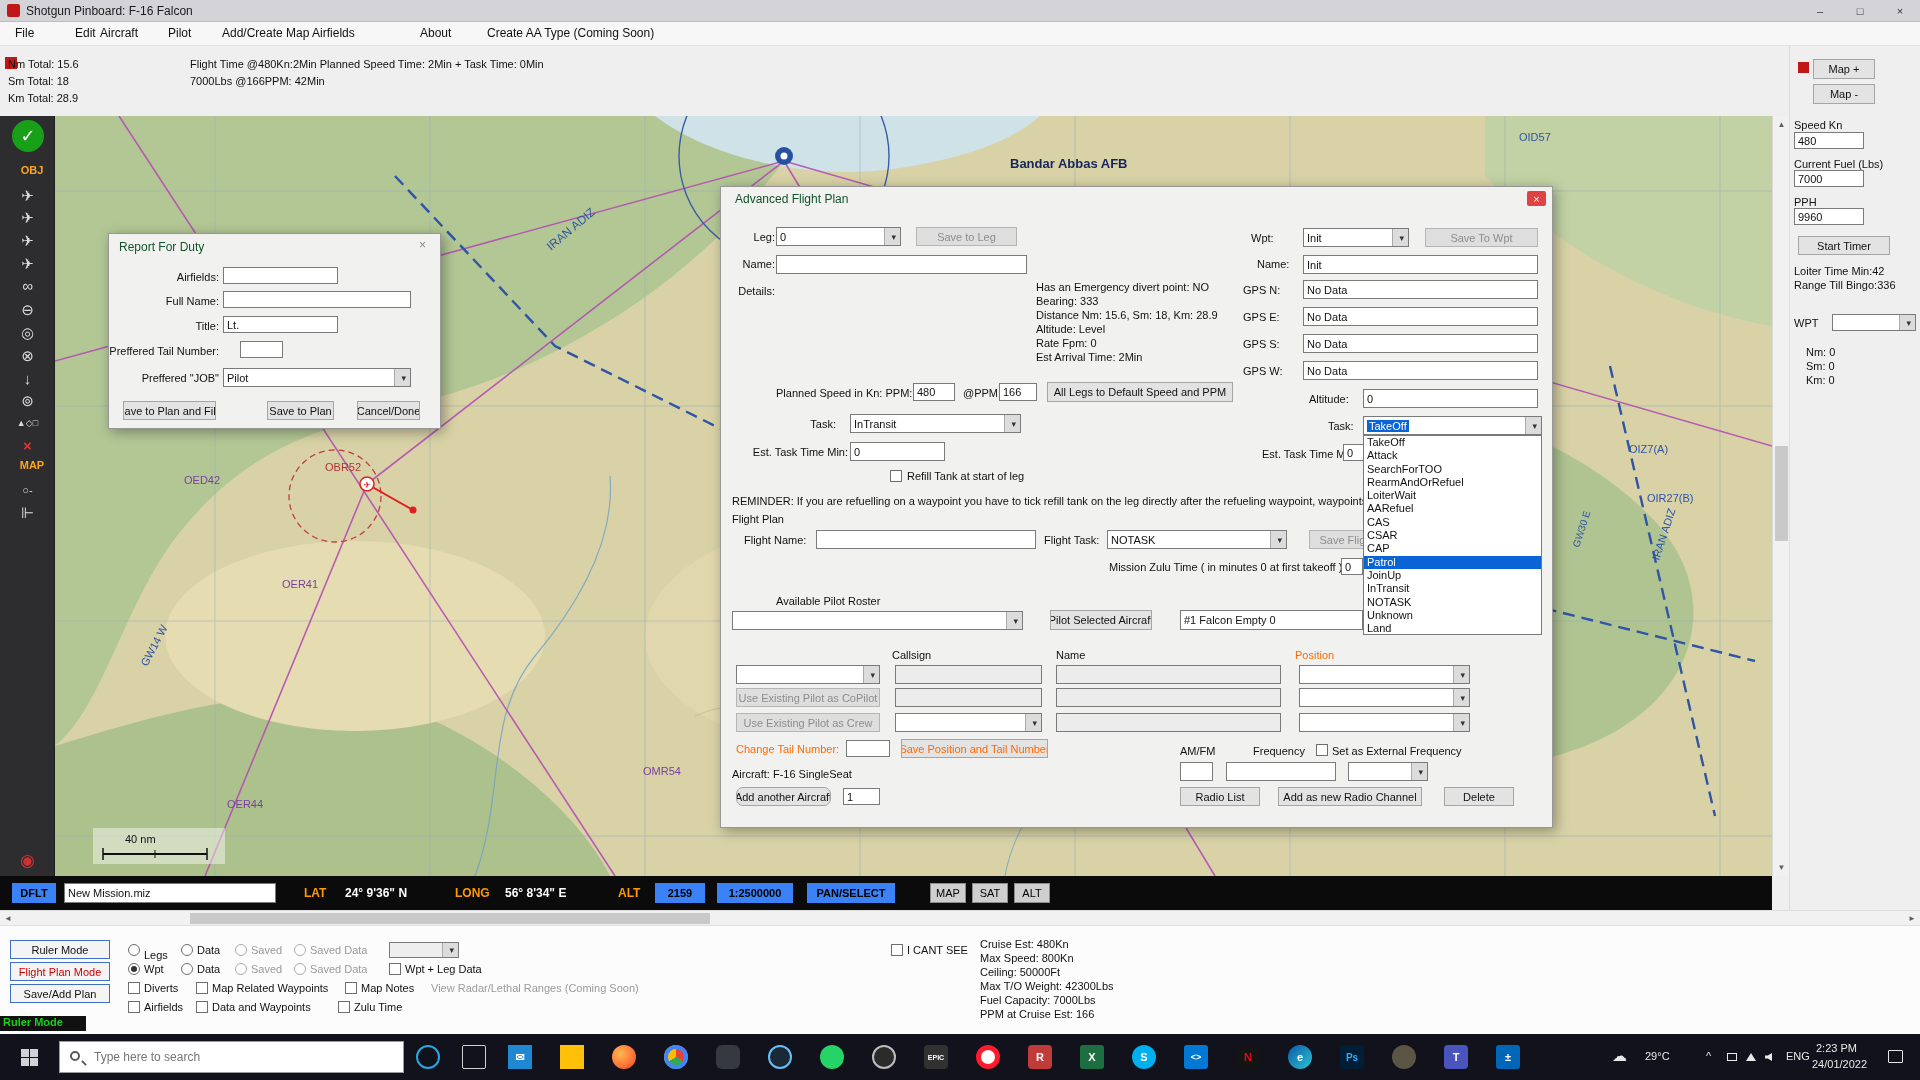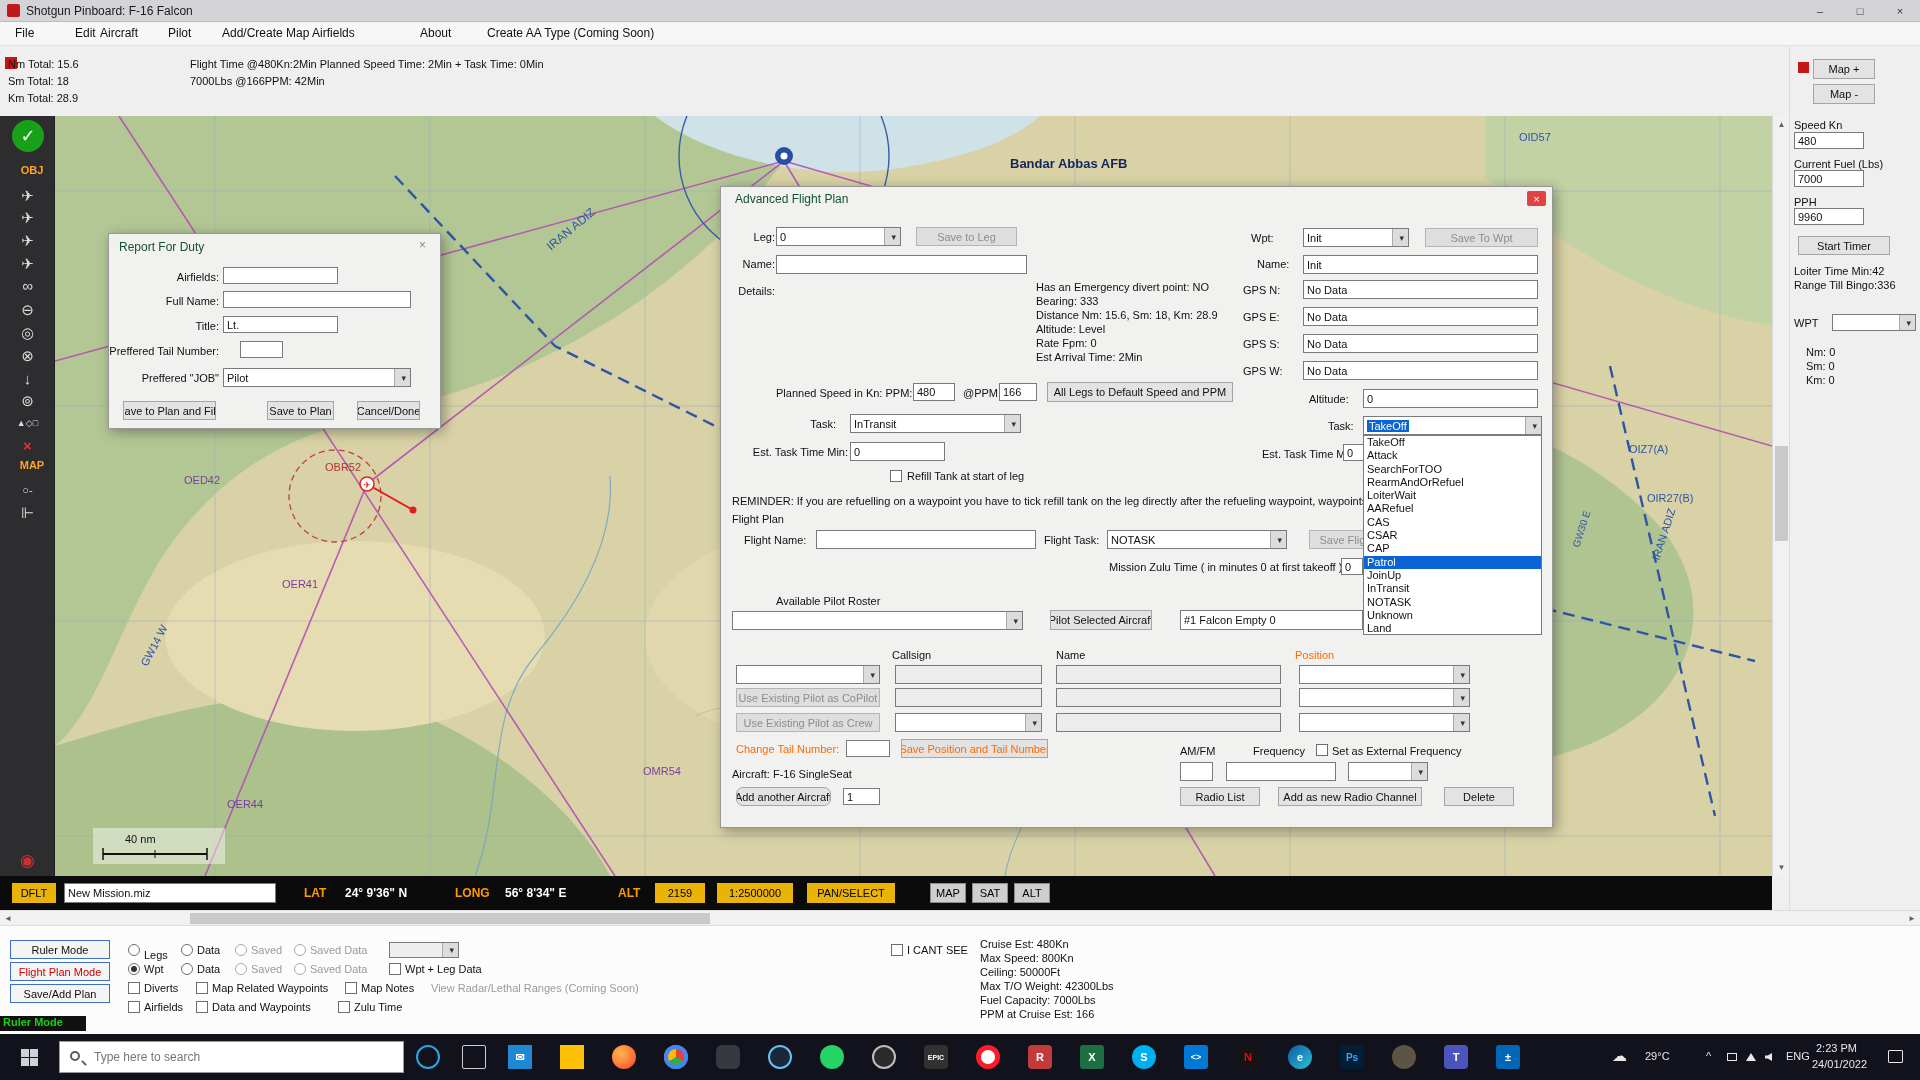--- a/index.html
+++ b/index.html
@@ -44,21 +44,21 @@
   #vscroll{position:absolute;left:1772px;top:116px;width:17px;height:760px;background:#f1f1f1;border-left:1px solid #d9d9d9;}
   #vscroll .arr{position:absolute;left:0;width:17px;height:17px;display:flex;align-items:center;justify-content:center;font-size:8px;color:#606060;background:#f1f1f1;}
   #vthumb{position:absolute;left:2px;top:330px;width:13px;height:95px;background:#c9c9c9;}
   
   #rightpanel{position:absolute;left:1789px;top:46px;width:131px;height:864px;background:#efefef;border-left:1px solid #dcdcdc;}
   
   .dlg{position:absolute;background:#f1f1f0;border:1px solid #979797;box-shadow:3px 3px 12px rgba(0,0,0,.35);}
   .dlg-title{position:absolute;font-size:12px;color:#14532d;}
   
   #statusbar{position:absolute;left:0;top:876px;width:1772px;height:34px;background:#0b0b0b;}
-  .sb-box{position:absolute;top:7px;height:20px;background:#eab308;color:#000;font-size:11px;font-weight:normal;display:flex;align-items:center;justify-content:center;padding:0 4px;}
+  .sb-box{position:absolute;top:7px;height:20px;background:#3b82f6;color:#000;font-size:11px;font-weight:bold;display:flex;align-items:center;justify-content:center;padding:0 4px;}
   .sb-olbl{position:absolute;top:10px;font-size:12px;font-weight:bold;color:#ff9900;}
   .sb-val{position:absolute;top:10px;font-size:12px;font-weight:bold;color:#fff;}
   .sb-btn{position:absolute;top:7px;height:20px;background:#cfcfcf;border:1px solid #8c8c8c;color:#000;font-size:11px;display:flex;align-items:center;justify-content:center;}
   
   #hscroll{position:absolute;left:0;top:910px;width:1920px;height:16px;background:#f1f1f1;border-top:1px solid #dedede;border-bottom:1px solid #dedede;}
   #hscroll .arr{position:absolute;top:0;width:16px;height:14px;display:flex;align-items:center;justify-content:center;font-size:8px;color:#606060;}
   #hthumb{position:absolute;left:190px;top:2px;width:520px;height:11px;background:#c9c9c9;}
   
   #bottompanel{position:absolute;left:0;top:926px;width:1920px;height:108px;background:#fcfcfc;}
   .bp-btn{position:absolute;left:10px;width:100px;height:19px;background:#f4f4f4;border:1px solid #3f6fc4;font-size:11px;color:#111;display:flex;align-items:center;justify-content:center;}

